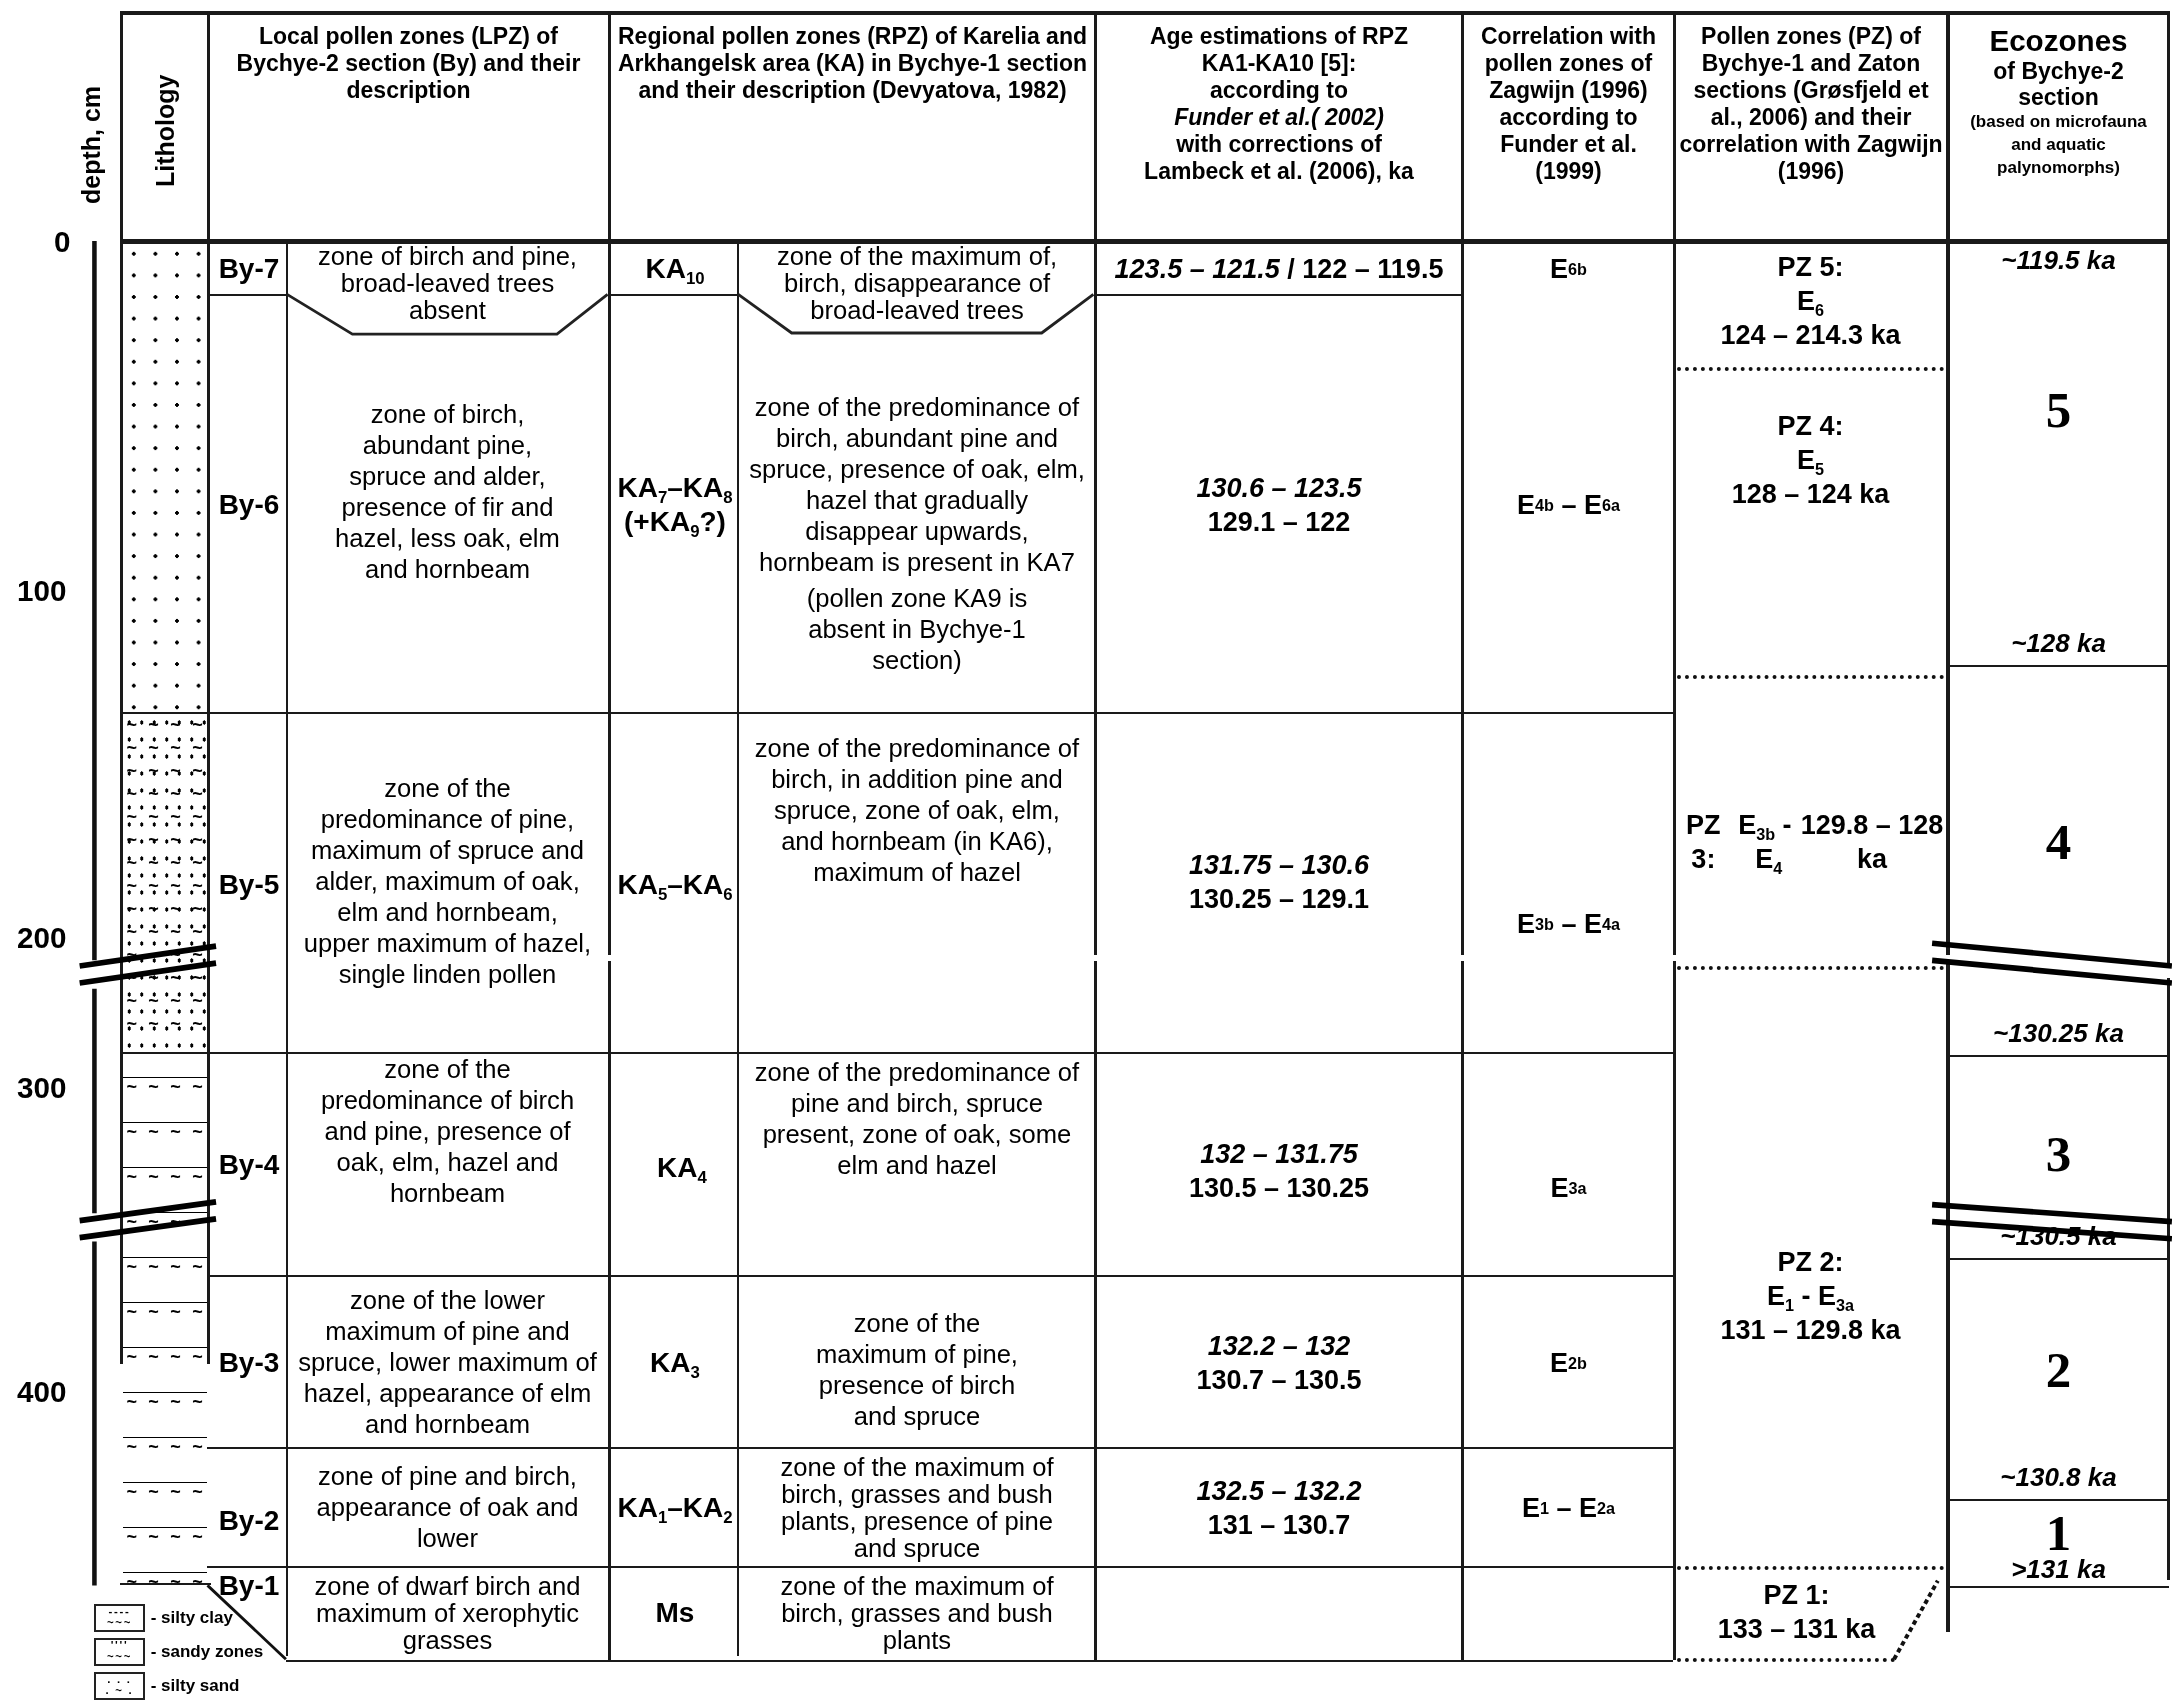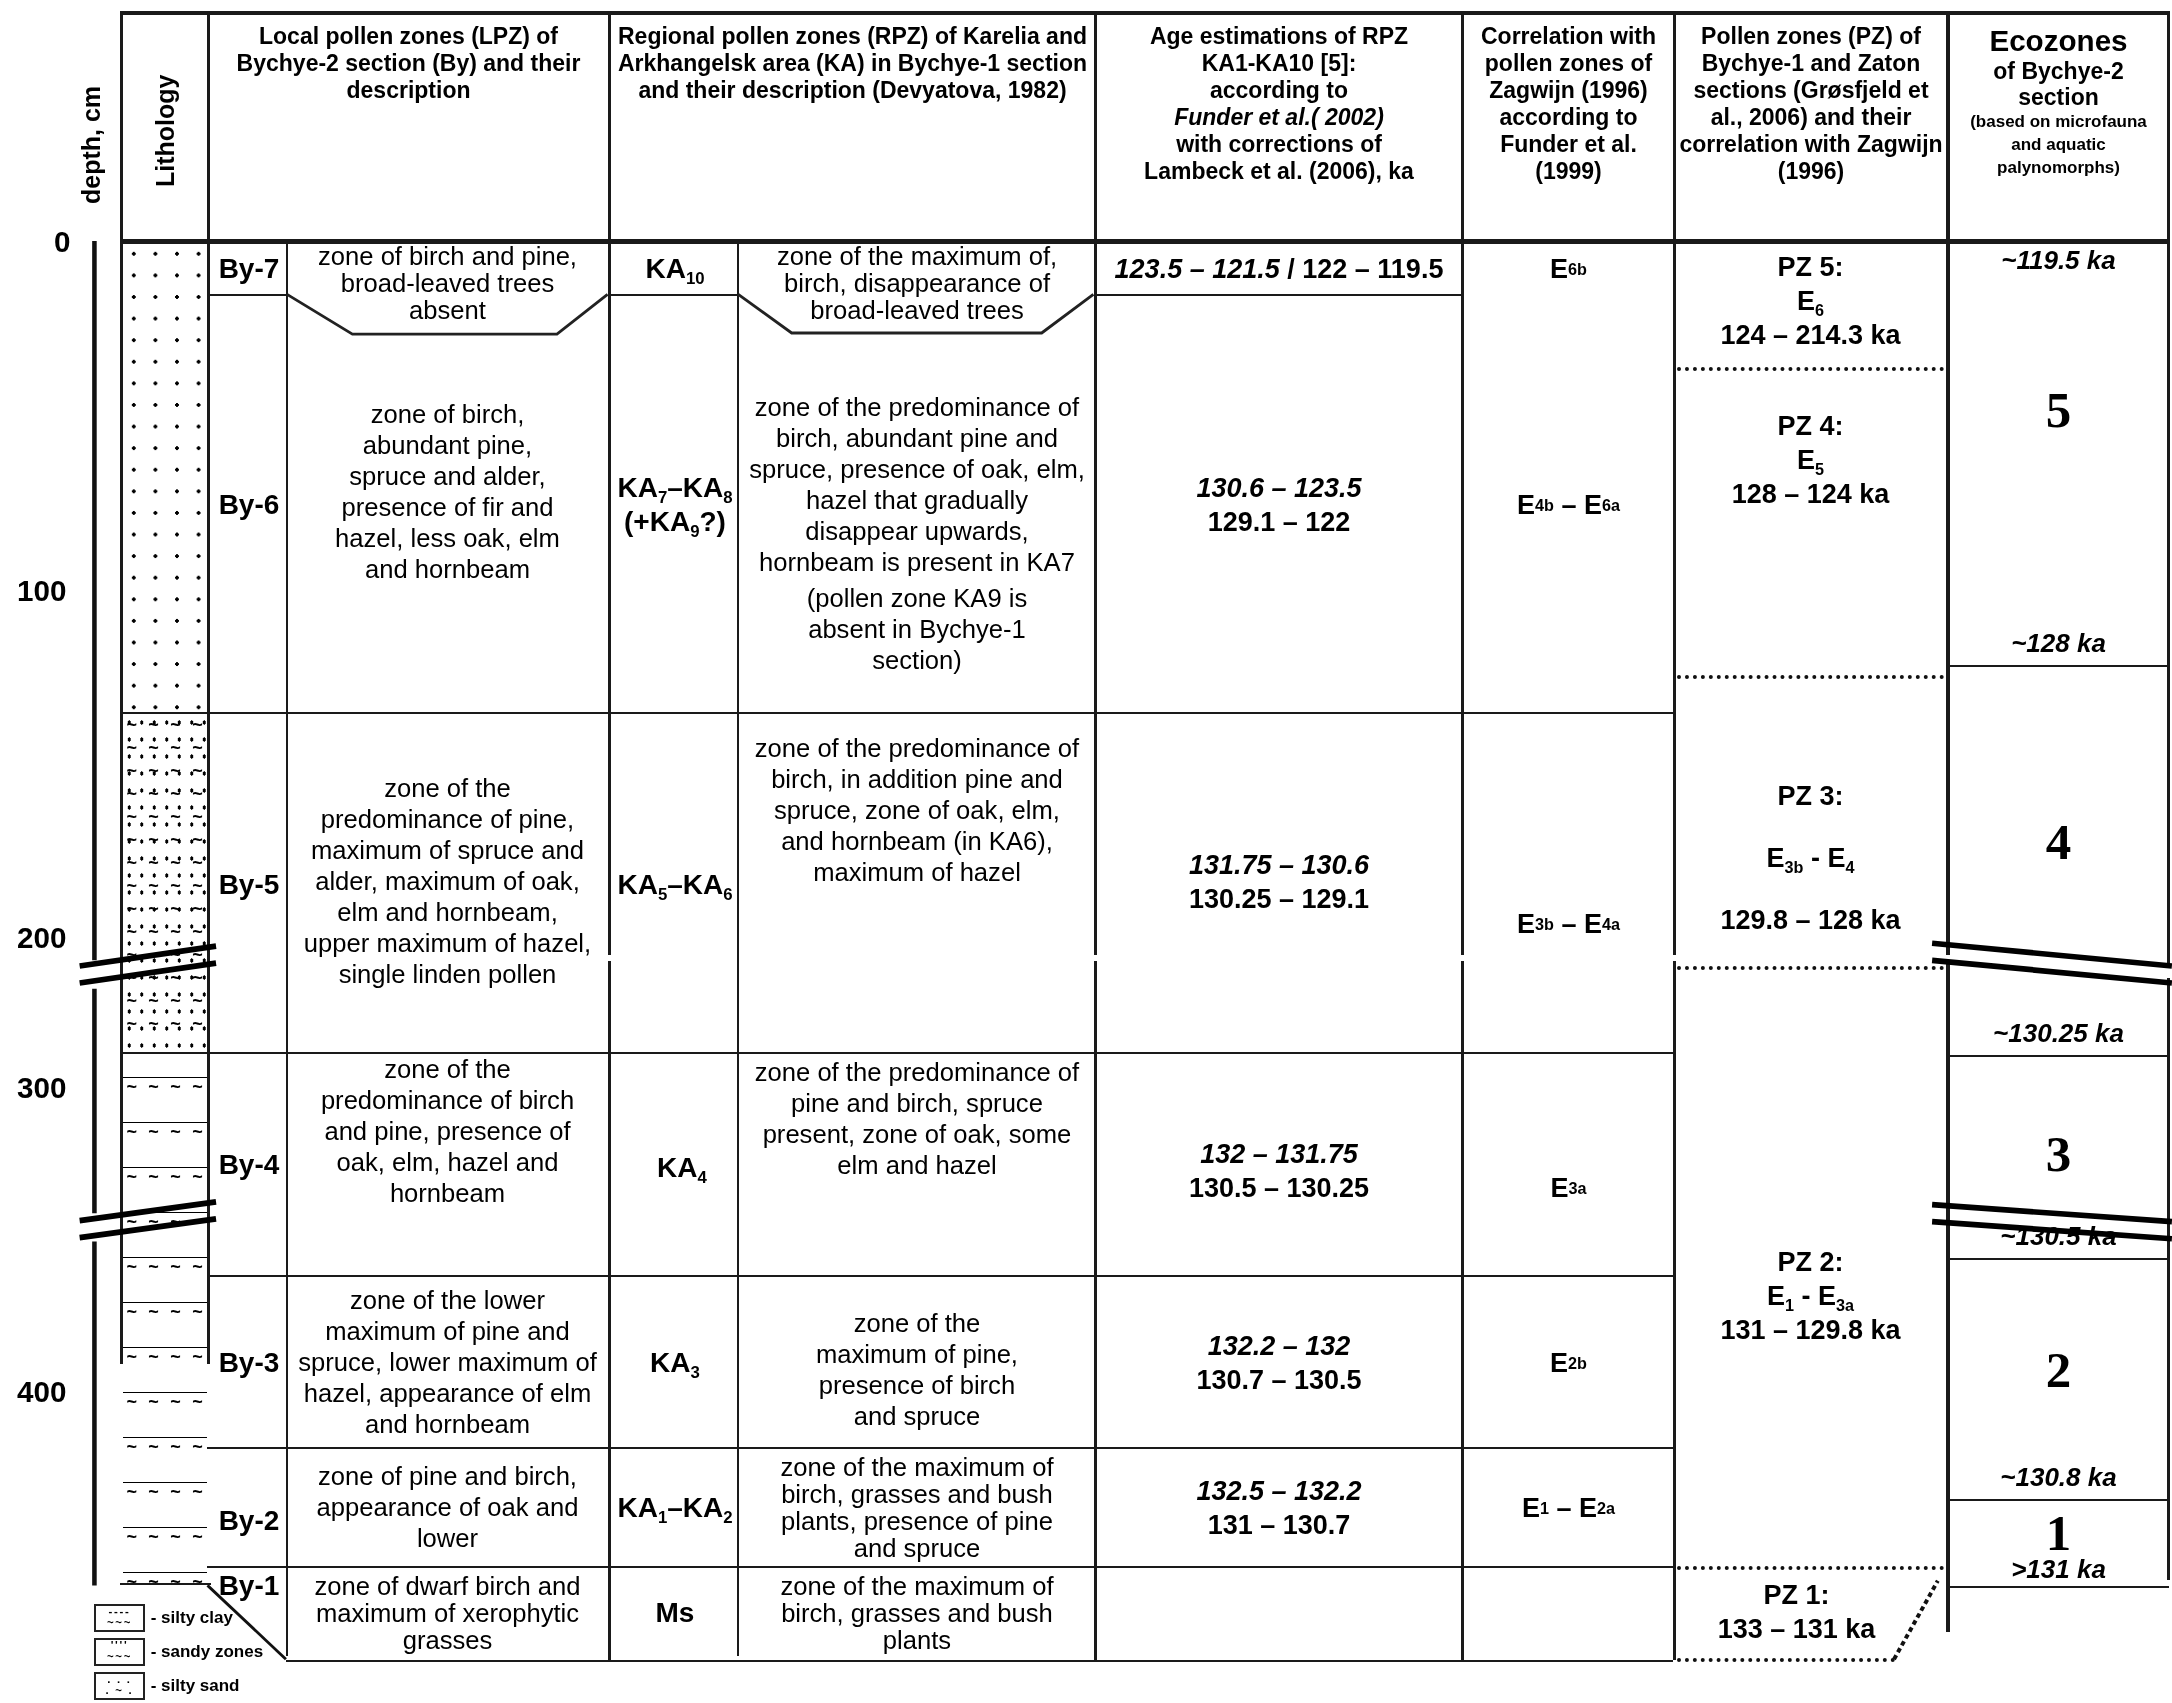--- a/index.html
+++ b/index.html
@@ -232,21 +232,21 @@
 <div class="cell age" style="left:1677px; top:250px; width:267px; height:119px; flex-direction:column; justify-content:flex-start;">
   <span>PZ 5:</span>
   <span>E<sub>6</sub></span>
   <span>124 – 214.3 ka</span>
 </div>
 <div class="cell age" style="left:1677px; top:409px; width:267px; height:125px; flex-direction:column; justify-content:flex-start;">
   <span>PZ 4:</span>
   <span>E<sub>5</sub></span>
   <span>128 – 124 ka</span>
 </div>
-<div class="cell age" style="left:1677px; top:779px; width:267px; height:125px; flex-direction:column; justify-content:flex-start;gap:28px;">
+<div class="cell age" style="left:1677px; top:779px; width:267px; height:125px; flex-direction:row; justify-content:flex-start;">
   <span>PZ 3:</span>
   <span>E<sub>3b</sub>&nbsp;-&nbsp;E<sub>4</sub></span>
   <span>129.8 – 128 ka</span>
 </div>
 <div class="cell age" style="left:1677px; top:1245px; width:267px; height:125px; flex-direction:column; justify-content:flex-start;">
   <span>PZ 2:</span>
   <span>E<sub>1</sub>&nbsp;-&nbsp;E<sub>3a</sub></span>
   <span>131 – 129.8 ka</span>
 </div>
 <div class="cell age" style="left:1677px; top:1572px; width:239px; height:80px; flex-direction:column;">

